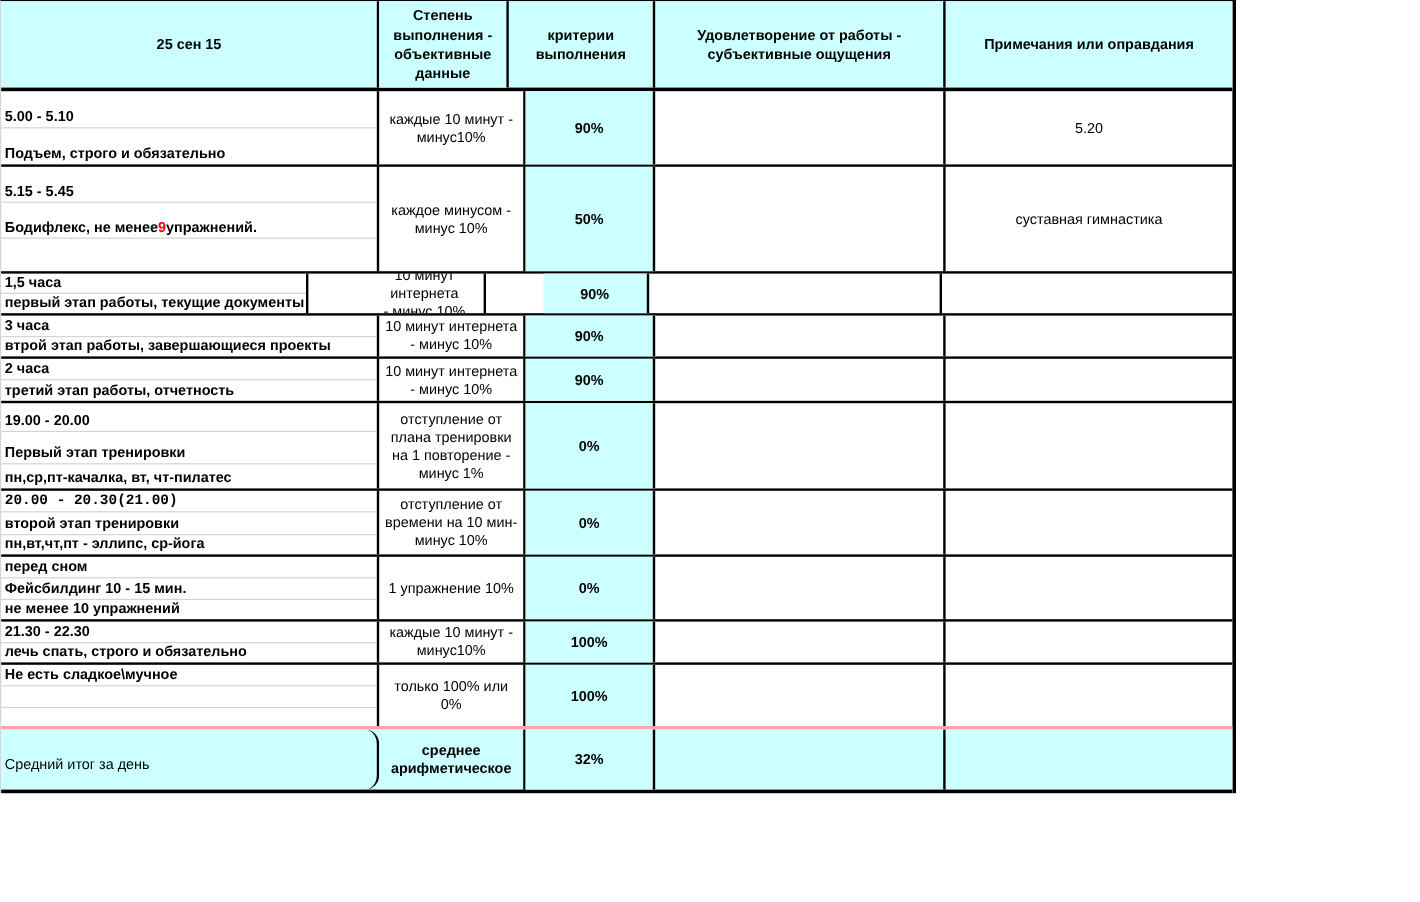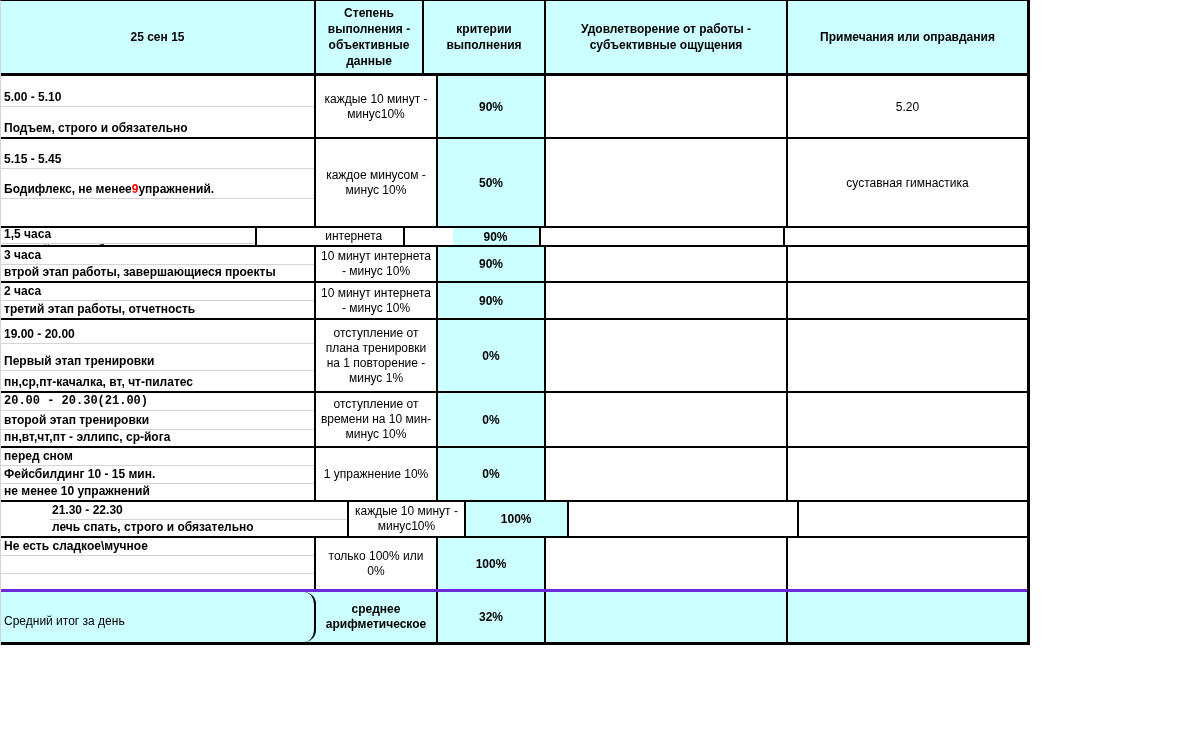--- a/index.html
+++ b/index.html
@@ -54,21 +54,21 @@
     white-space: pre-line; padding: 0 1px;
   }
   .block .c3, .summary .c3 {
     display: flex; align-items: center; justify-content: center;
     font-weight: bold; font-size: 12px;
   }
   .block .c4, .block .c5, .summary .c4, .summary .c5 {
     display: flex; align-items: center; justify-content: center;
     text-align: center; font-size: 12px;
   }
-  #rows-container .row:last-child { border-bottom: 3px solid #6d28d9; }
+  #rows-container .row:last-child { border-bottom: 3px solid #fca5a5; }
 
   
   .row.summary {
     height: 53px;
     border-bottom: 3px solid #000000;
     background: var(--summary-bg, #ccffff);
   }
   .summary .c1 {
     display: flex; align-items: center;
     padding: 8px 2px 0 3px;
@@ -120,21 +120,21 @@
             <span> упражнений.</span>
           </div>
           <div class="sub"></div>
         </div>
         <div class="cell c2">каждое минусом -
 минус 10%</div>
         <div class="cell c3">50%</div>
         <div class="cell c4"></div>
         <div class="cell c5">суставная гимнастика</div>
       </div>
-      <div class="row block" style="height: 19px; gap: 48px;">
+      <div class="row block" style="height: 35px; gap: 48px;">
         <div class="cell c1">
           <div class="sub" style="height: 17px;">1,5 часа</div>
           <div class="sub">первый этап работы, текущие документы</div>
         </div>
         <div class="cell c2">10 минут интернета
 -  минус 10%</div>
         <div class="cell c3">90%</div>
         <div class="cell c4"></div>
         <div class="cell c5"></div>
       </div>
@@ -191,21 +191,21 @@
         <div class="cell c1">
           <div class="sub" style="height: 18px;">перед сном</div>
           <div class="sub" style="height: 18px;">Фейсбилдинг 10 - 15 мин.</div>
           <div class="sub">не менее 10 упражнений</div>
         </div>
         <div class="cell c2">1 упражнение 10%</div>
         <div class="cell c3">0%</div>
         <div class="cell c4"></div>
         <div class="cell c5"></div>
       </div>
-      <div class="row block" style="height: 36px; padding-left: 48px;">
+      <div class="row block" style="height: 36px;">
         <div class="cell c1">
           <div class="sub" style="height: 18px;">21.30 - 22.30</div>
           <div class="sub">лечь спать, строго и обязательно</div>
         </div>
         <div class="cell c2">каждые 10 минут -
 минус10%</div>
         <div class="cell c3">100%</div>
         <div class="cell c4"></div>
         <div class="cell c5"></div>
       </div>

